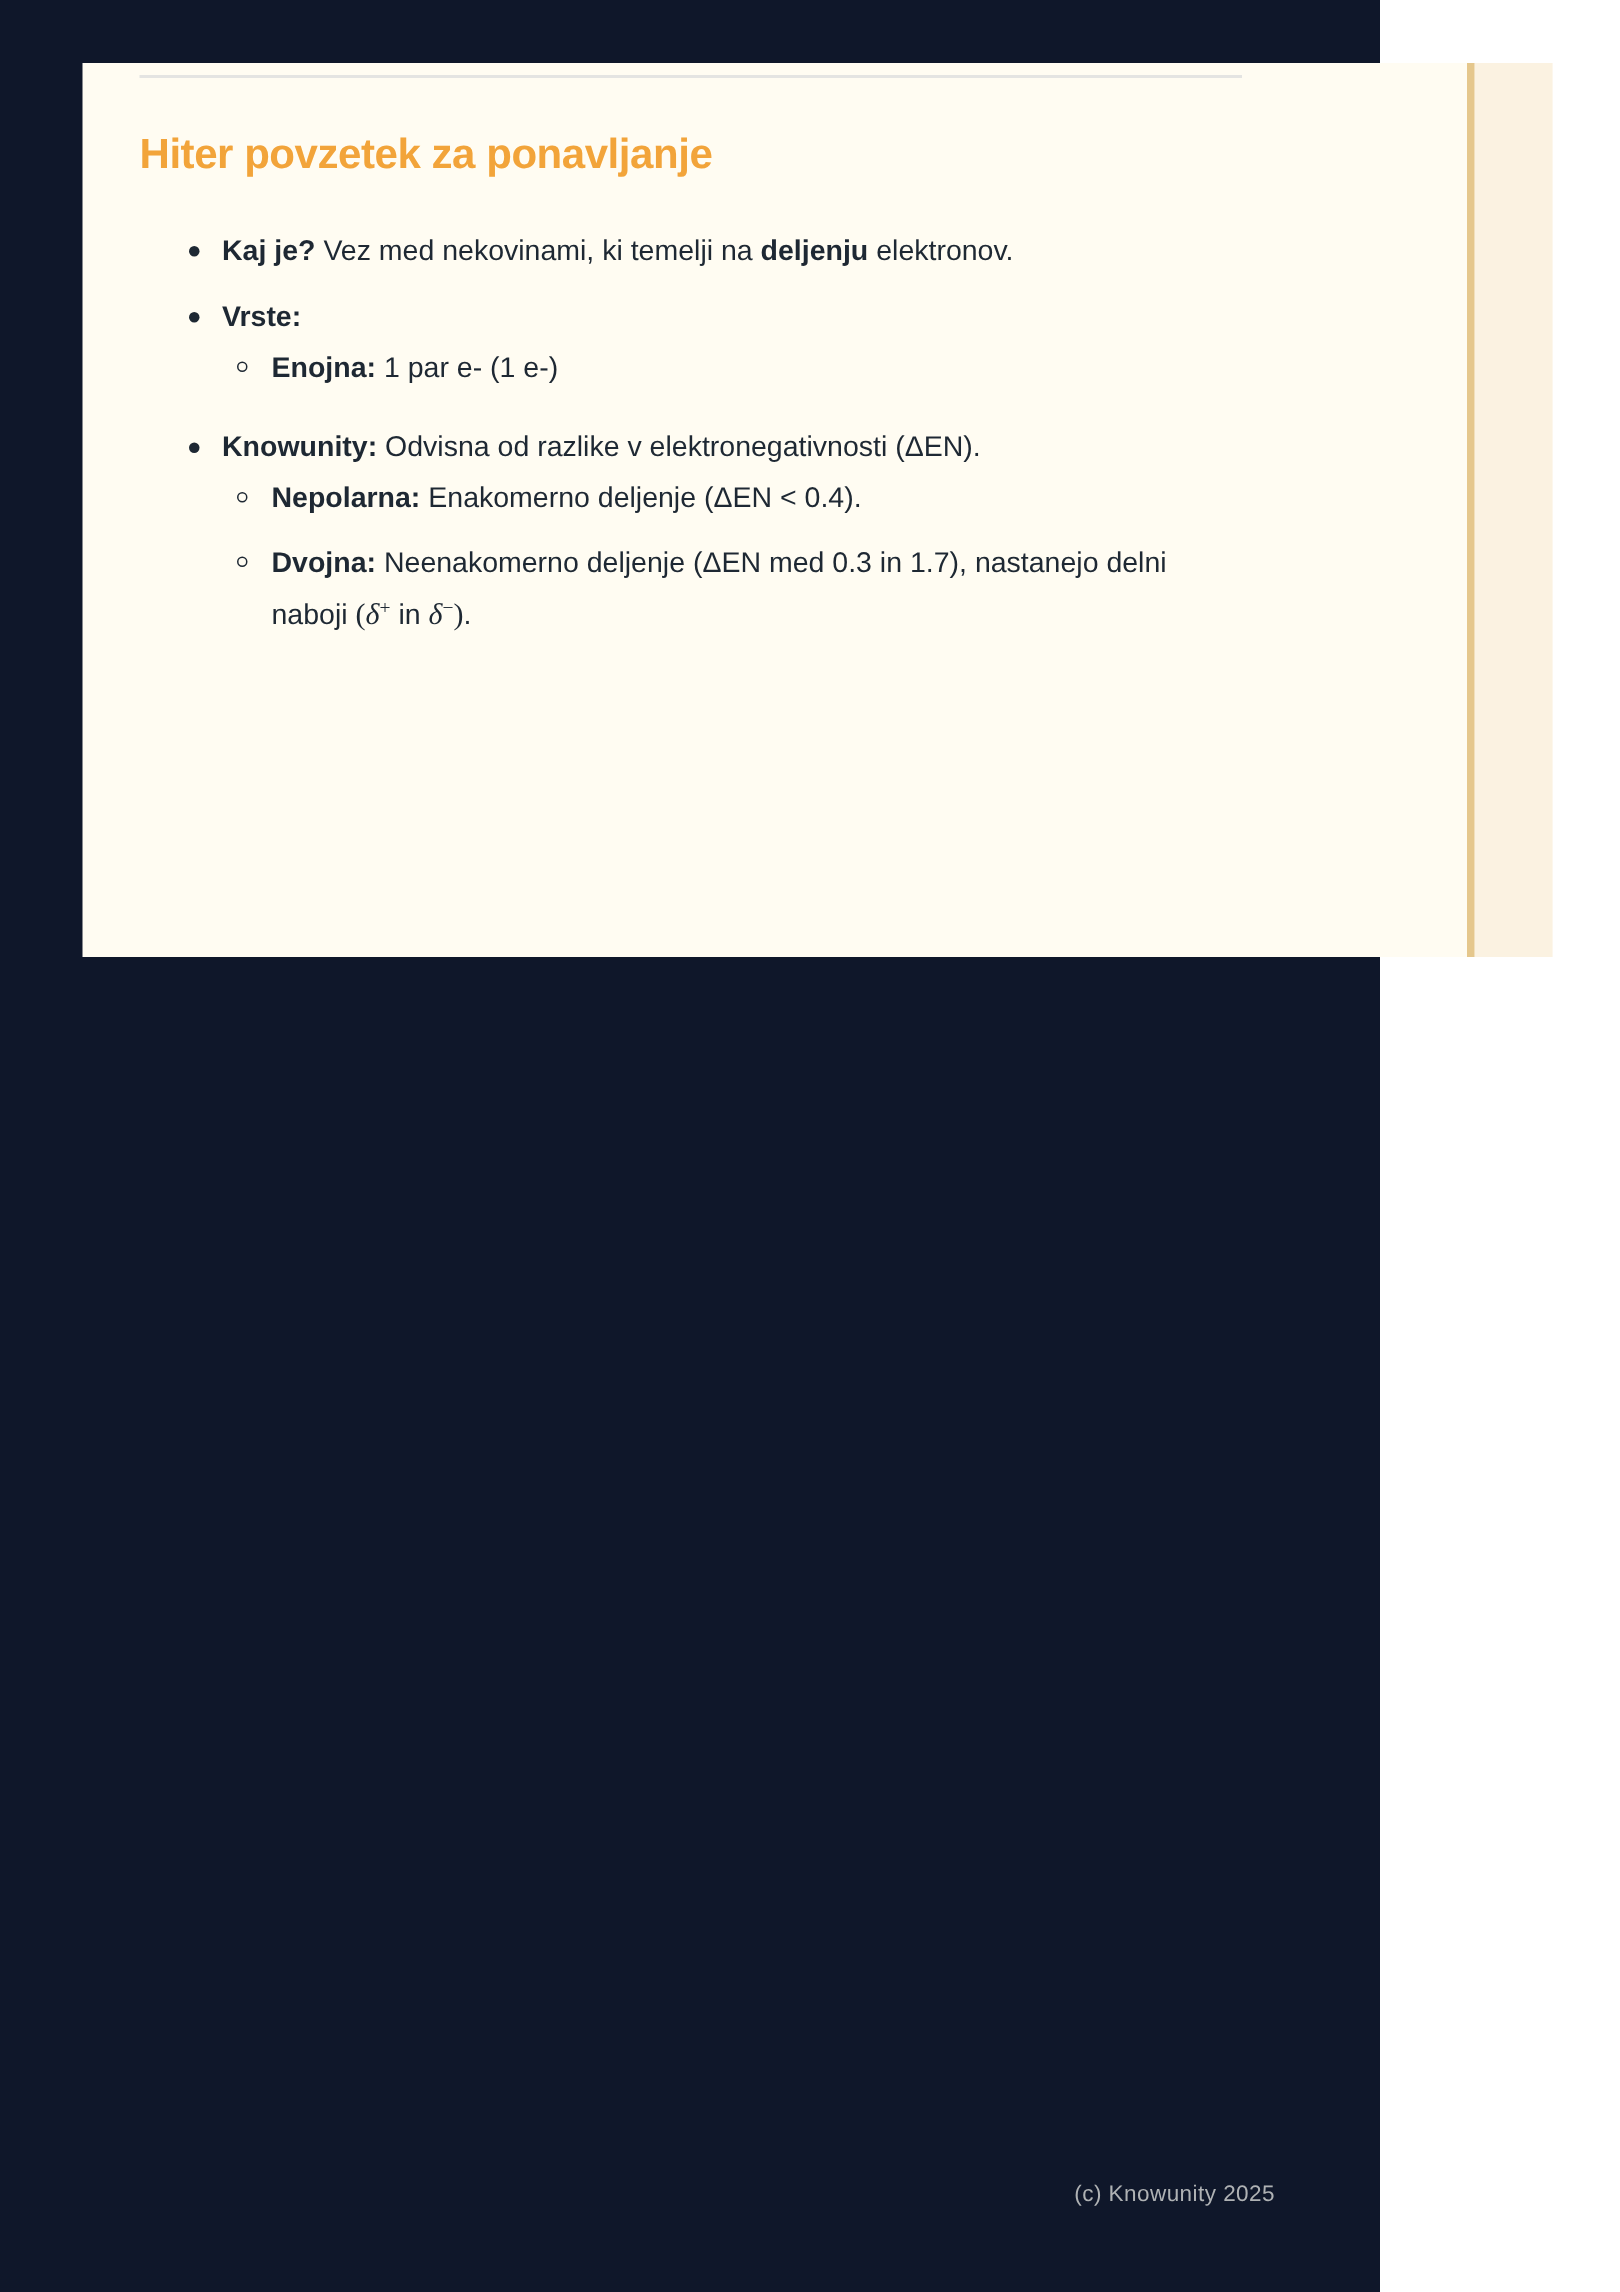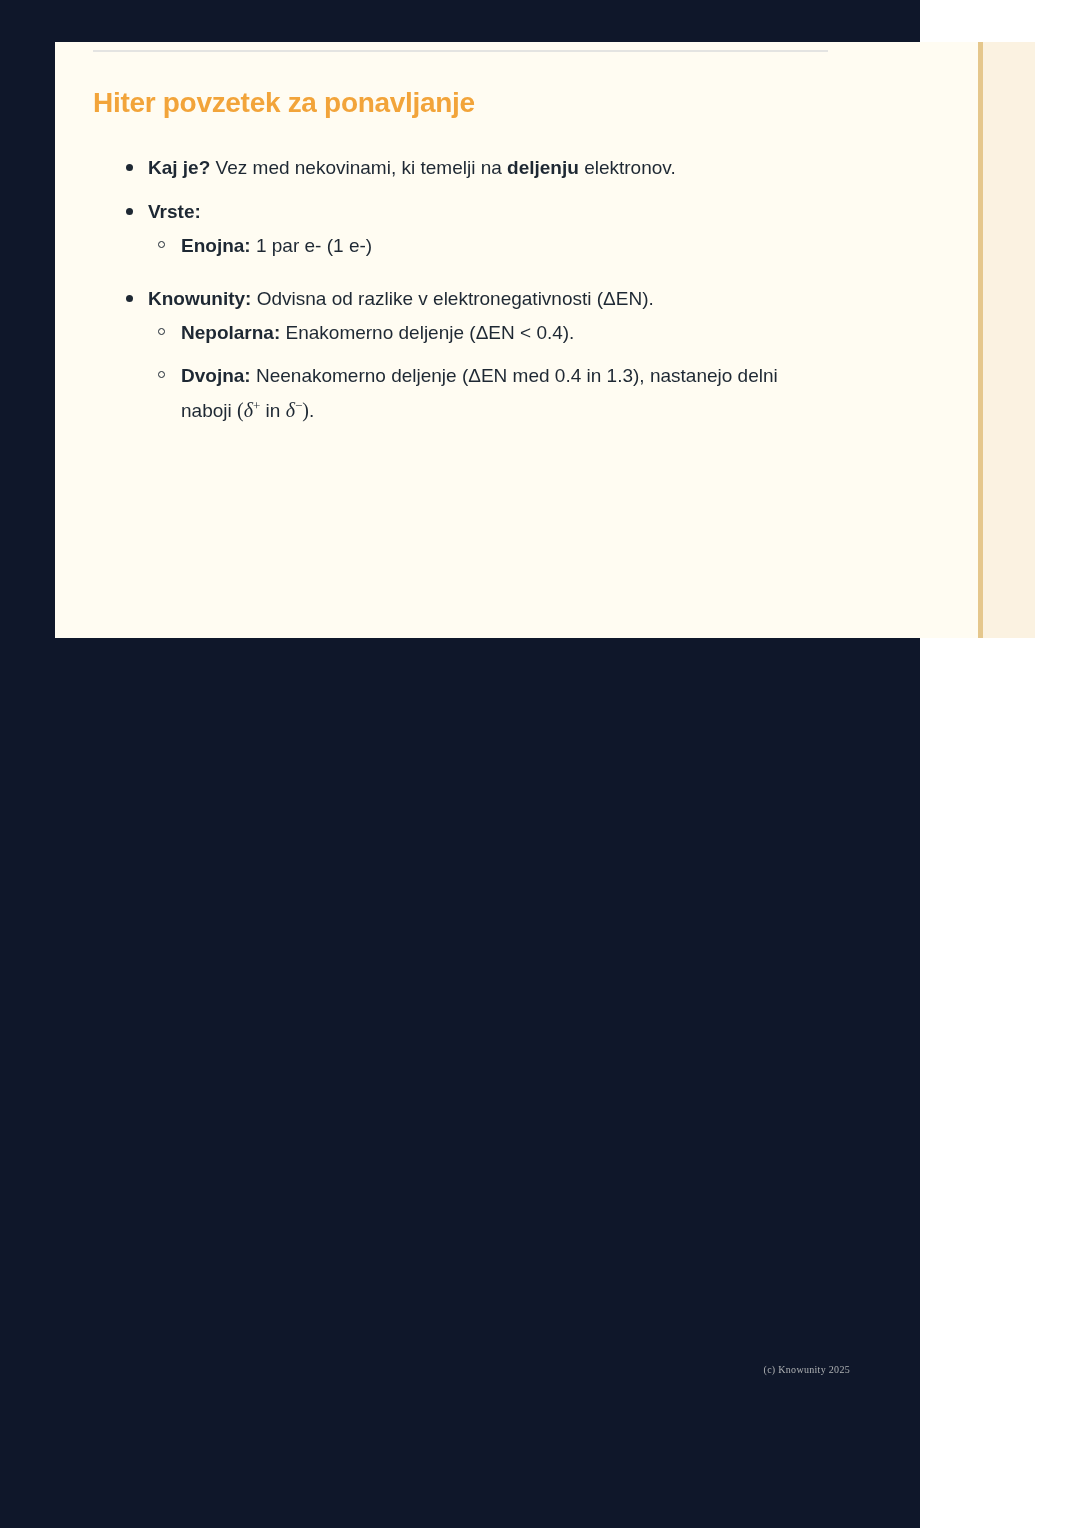--- a/index.html
+++ b/index.html
@@ -106,26 +106,25 @@
     font-size: 20px;
   }
   .math-sup {
     font-family: "Liberation Serif", serif;
     font-size: 13px;
     position: relative;
     top: -7px;
   }
   .footer {
     position: absolute;
-    top: 1364px;
+    top: 1454px;
     right: 70px;
-    font-size: 10px;
+    font-size: 15px;
     letter-spacing: 0.3px;
     color: var(--muted, #AFB2B4);
-    font-family: Liberation Serif, serif;
   }
 </style>
 </head>
 <body>
 
 <div class="page">
 
   <div class="panel">
     <div class="top-line"></div>
     <div class="right-strip"></div>
@@ -170,21 +169,21 @@
             <li>
               <span class="sub-marker-cell">
                   <span class="ring"></span>
                 </span>
               <div class="li-content"><b>Nepolarna:</b><span> Enakomerno deljenje (ΔEN &lt; 0.4).</span></div>
             </li>
             <li>
               <span class="sub-marker-cell">
                   <span class="ring"></span>
                 </span>
-              <div class="li-content"><b>Dvojna:</b><span> Neenakomerno deljenje (ΔEN med 0.4 in 1.3), nastanejo delni</span><br><span>naboji </span><span class="math-paren">(</span><span class="math-delta">δ</span><span class="math-sup">+</span><span> in </span><span class="math-delta">δ</span><span class="math-sup">−</span><span class="math-paren">)</span><span>.</span></div>
+              <div class="li-content"><b>Dvojna:</b><span> Neenakomerno deljenje (ΔEN med 0.3 in 1.7), nastanejo delni</span><br><span>naboji </span><span class="math-paren">(</span><span class="math-delta">δ</span><span class="math-sup">+</span><span> in </span><span class="math-delta">δ</span><span class="math-sup">−</span><span class="math-paren">)</span><span>.</span></div>
             </li>
           </ul>
         </div>
       </li>
 
     </ul>
   </div>
 
   <div class="footer">(c) Knowunity 2025</div>
 

